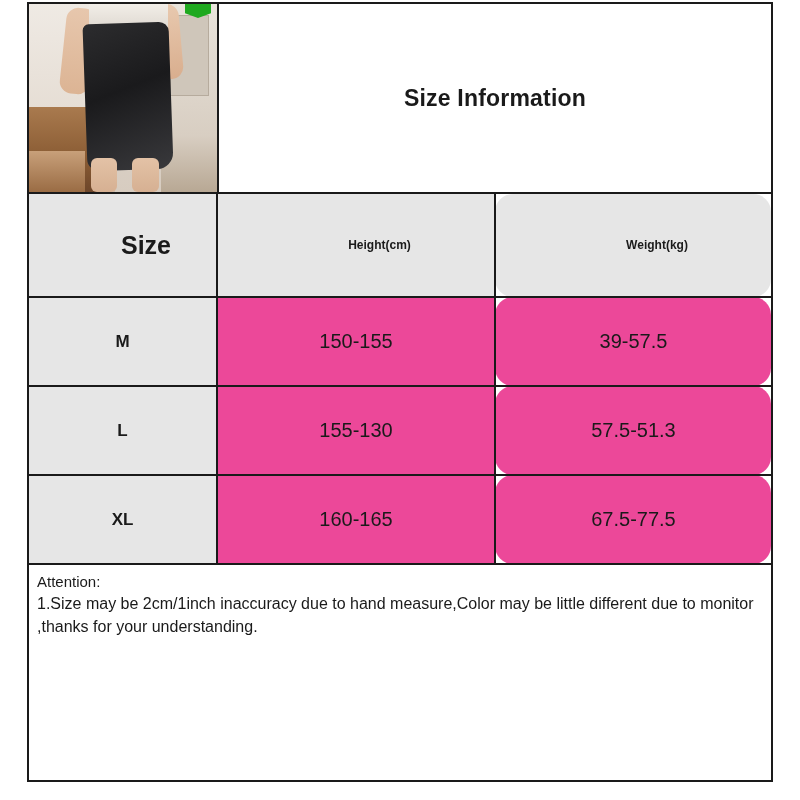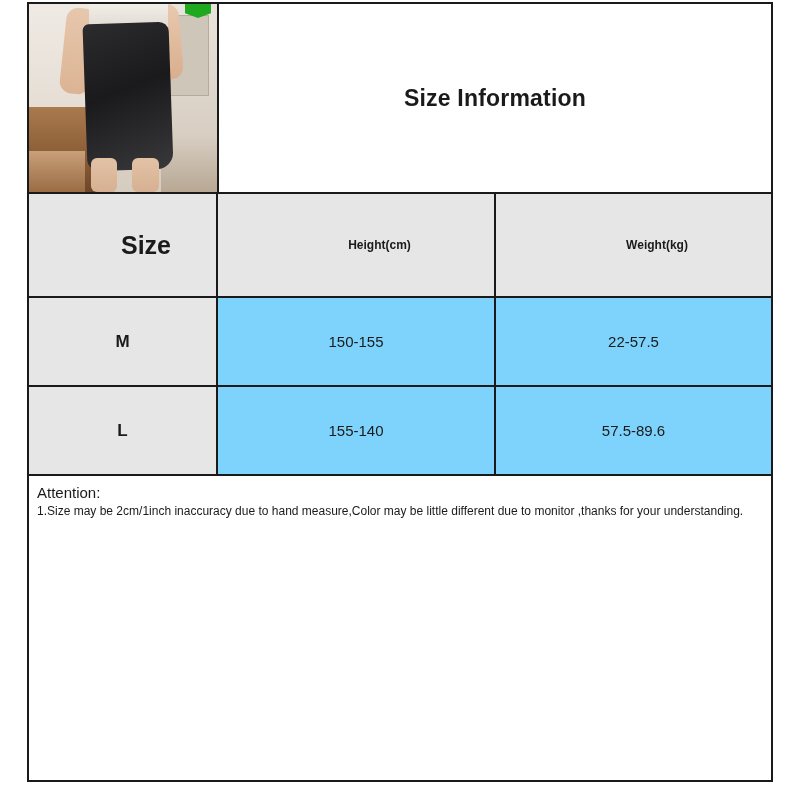--- a/index.html
+++ b/index.html
@@ -166,38 +166,39 @@
   .size-table td, .size-table th {
     border: 2px solid #1a1a1a;
     border-left: none;
     border-top: none;
     text-align: center;
     vertical-align: middle;
     color: #1a1a1a;
   }
   .size-table tr td:last-child, .size-table tr th:last-child {
     border-right: none;
+    border-radius: 18px;
   }
   .col-size { width: 188px; }
   .col-height { width: 278px; }
   .col-weight { width: 276px; }
 
   .hdr-row th {
     height: 100px;
     background: #e6e6e6;
     font-weight: bold;
     padding-left: 48px;
   }
   .hdr-size { font-size: 25px; }
   .hdr-sub { font-size: 12px; }
 
   .body-row td {
     height: 85px;
-    font-size: 15px;
-    background: #7dd3fc;
+    font-size: 20px;
+    background: #ec4899;
   }
   .body-row td.sz {
     background: #e6e6e6;
     font-weight: bold;
     font-size: 17px;
   }
   .body-row:last-child td {
     border-bottom: 2px solid #1a1a1a;
   }
   
@@ -206,21 +207,21 @@
     padding: 6px 8px 4px 8px;
     background: #ffffff;
     box-sizing: border-box;
   }
   .attention-title {
     font-size: 15px;
     color: #1a1a1a;
     line-height: 1.42;
   }
   .attention-line {
-    font-size: 12px;
+    font-size: 16px;
     color: #1a1a1a;
     line-height: 1.45;
   }
 </style>
 </head>
 <body>
 
 <div class="page">
   <div class="chart-frame">
 
@@ -255,26 +256,31 @@
         <tr class="hdr-row">
           <th class="hdr-size">Size</th>
           <th class="hdr-sub">Height(cm)</th>
           <th class="hdr-sub">Weight(kg)</th>
         </tr>
       </thead>
       <tbody>
         <tr class="body-row">
           <td class="sz">M</td>
           <td>150-155</td>
-          <td>22-57.5</td>
+          <td>39-57.5</td>
         </tr>
         <tr class="body-row">
           <td class="sz">L</td>
-          <td>155-140</td>
-          <td>57.5-89.6</td>
+          <td>155-130</td>
+          <td>57.5-51.3</td>
+        </tr>
+        <tr class="body-row">
+          <td class="sz">XL</td>
+          <td>160-165</td>
+          <td>67.5-77.5</td>
         </tr>
       </tbody>
     </table>
 
     <div class="attention">
       <div class="attention-title">Attention:</div>
       <div class="attention-line">1.Size may be 2cm/1inch inaccuracy due to hand measure,Color may be little different due to monitor ,thanks for your understanding.</div>
     </div>
 
   </div>

